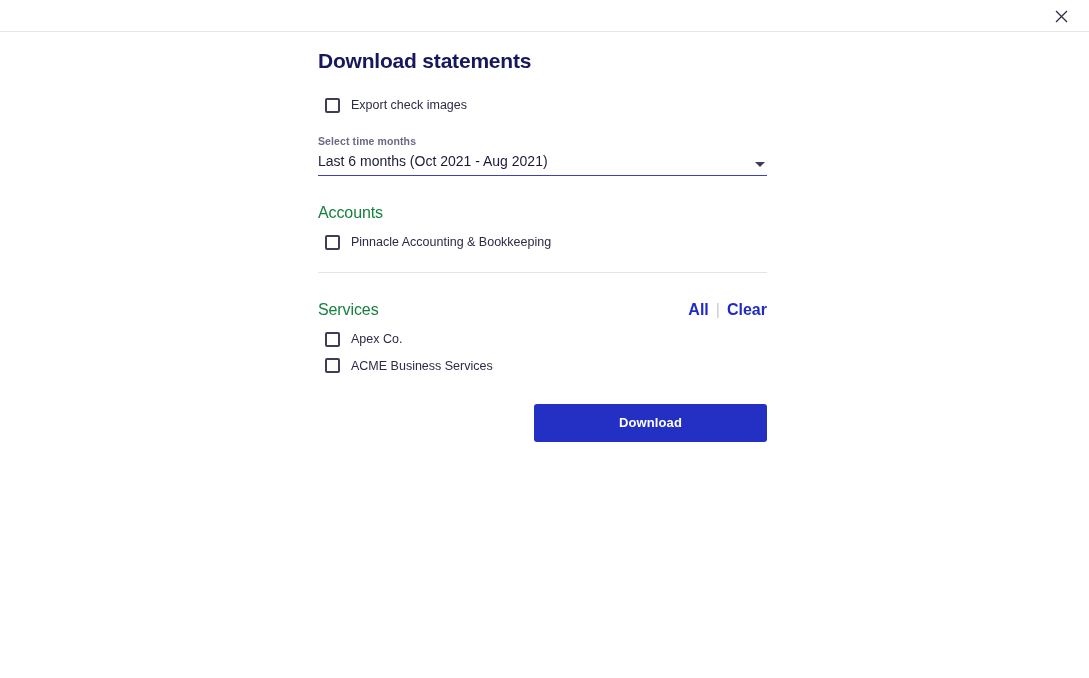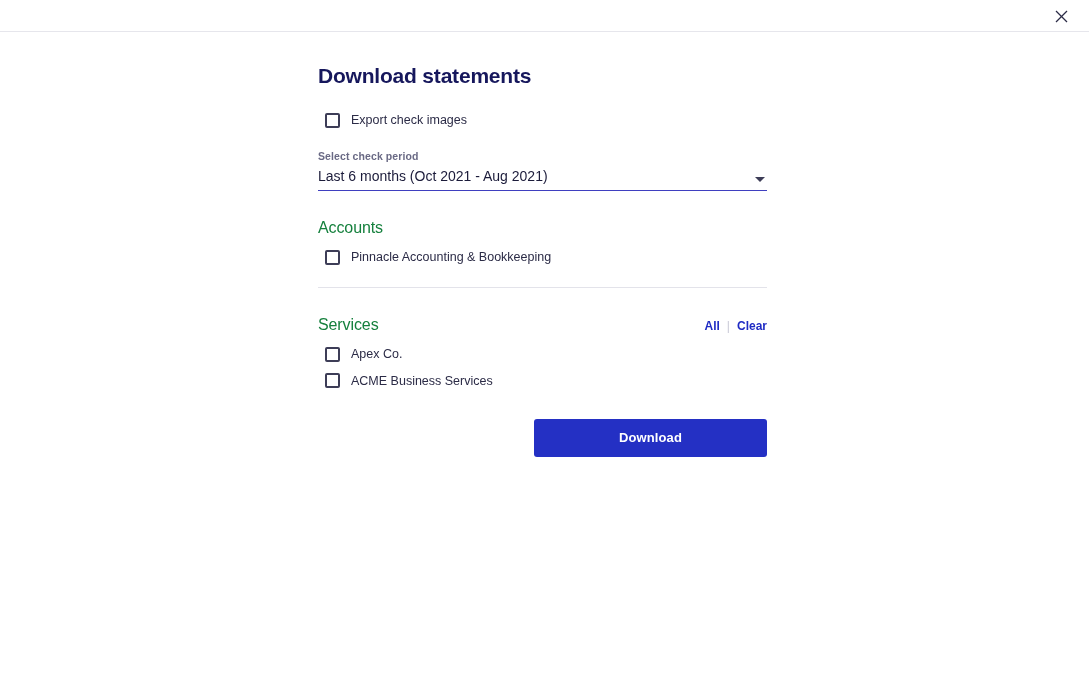--- a/index.html
+++ b/index.html
@@ -36,21 +36,21 @@
     align-items: center;
     justify-content: center;
     cursor: pointer;
     color: #2b2b46;
   }
   .close-btn svg { display: block; }
 
   .dialog {
     position: absolute;
     left: 318px;
-    top: 64px;
+    top: 49px;
     width: 449px;
   }
 
   .page-title {
     font-size: 21px;
     font-weight: bold;
     letter-spacing: -0.2px;
     color: #16175c;
     margin: 0 0 24px 0;
   }
@@ -118,21 +118,21 @@
   }
   .section-title {
     font-size: 16px;
     font-weight: normal;
     color: #15803d;
     letter-spacing: -0.1px;
   }
   .section-actions {
     display: flex;
     align-items: flex-start;
-    font-size: 12px;
+    font-size: 16px;
     font-weight: bold;
     color: #1f2bc4;
   }
   .section-actions a {
     color: #1f2bc4;
     text-decoration: none;
     cursor: pointer;
   }
   .section-actions .sep {
     color: #c9c9d6;
@@ -179,21 +179,21 @@
 <div class="dialog">
 
   <h1 class="page-title">Download statements</h1>
 
   <div class="checkbox-row">
     <span class="cb"></span>
     <span class="cb-label">Export check images</span>
   </div>
 
   <div class="field">
-    <div class="field-label">Select check period</div>
+    <div class="field-label">Select time months</div>
     <div class="field-value">Last 6 months (Oct 2021 - Aug 2021)</div>
     <span class="caret"></span>
   </div>
 
   <div class="section">
     <div class="section-head">
       <span class="section-title">Accounts</span>
     </div>
     <div class="checkbox-row">
       <span class="cb"></span>

